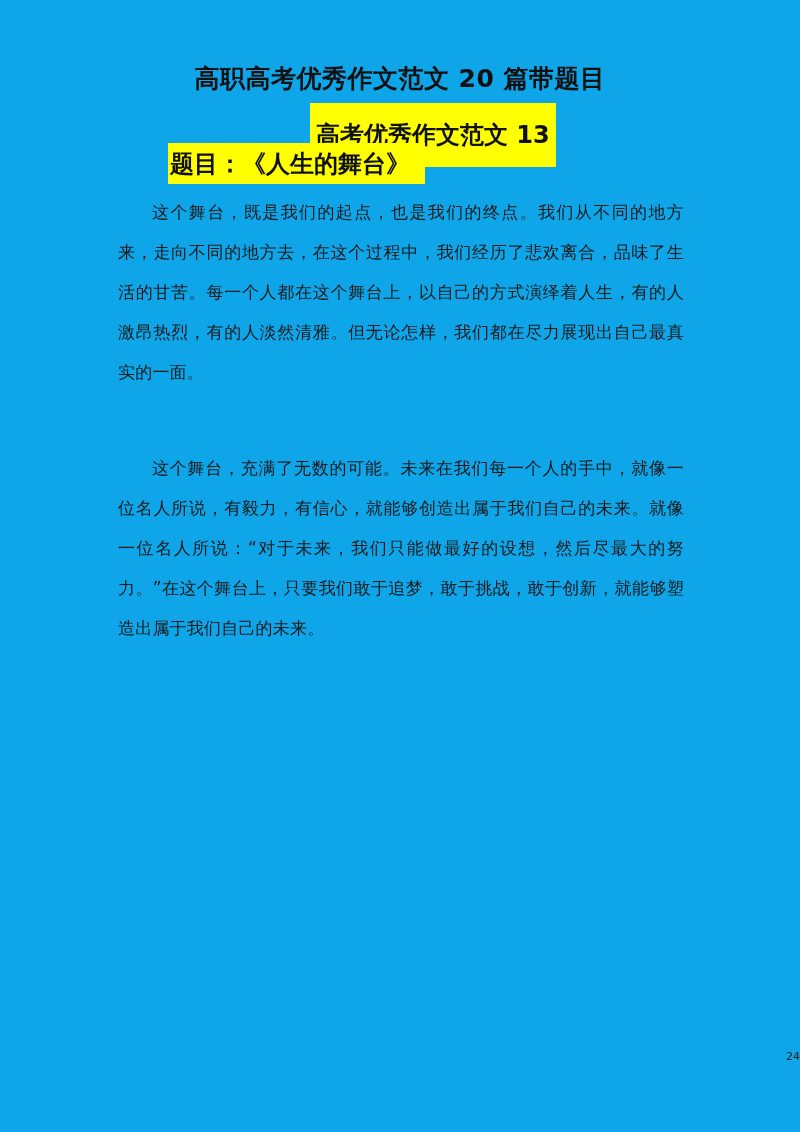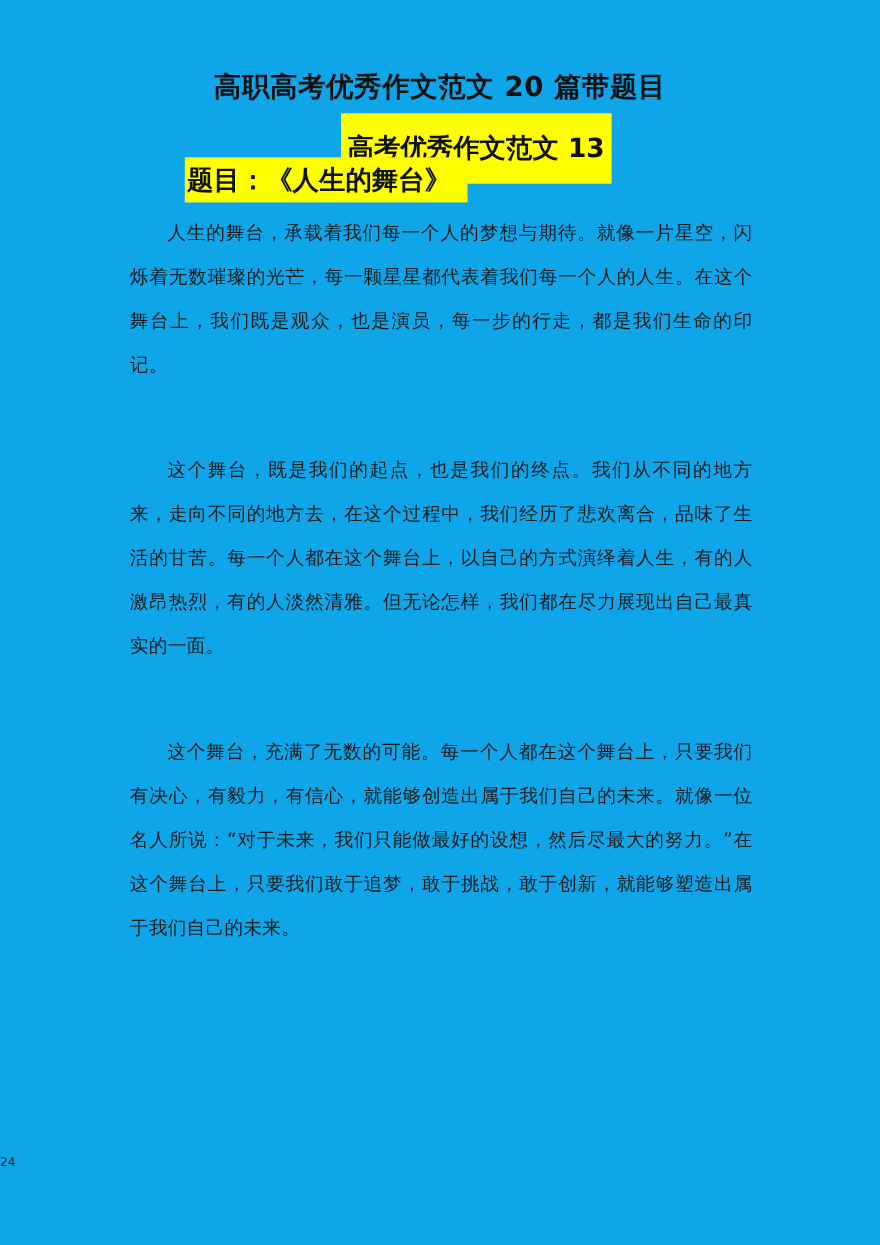--- a/index.html
+++ b/index.html
@@ -78,40 +78,39 @@
       text-indent: 34px;
       text-align: justify;
       color: #1a1a1a;
       letter-spacing: 0.2px;
     }
     .page-number {
       position: absolute;
       top: 1050px;
       left: 0;
       width: 800px;
-      text-align: left;
+      text-align: right;
       font-size: 11px;
       color: #222;
     }
   </style>
 </head>
 <body>
 
 <div class="page">
   <div class="doc-title">高职高考优秀作文范文 20 篇带题目</div>
 
   <div class="sub-title-wrap">
     <span class="sub-title">高考优秀作文范文 13</span>
   </div>
 
   <div class="essay-title-wrap">
     <span class="essay-title">题目：《人生的舞台》</span>
   </div>
 
   <div class="body">
-    <p class="para">人生的舞台，承载着我们每一个人的梦想与期待。就像一片星空，闪烁着无数璀璨的光芒，每一颗星星都代表着我们每一个人的人生。在这个舞台上，我们既是观众，也是演员，每一步的行走，都是我们生命的印记。</p>
     <p class="para">这个舞台，既是我们的起点，也是我们的终点。我们从不同的地方来，走向不同的地方去，在这个过程中，我们经历了悲欢离合，品味了生活的甘苦。每一个人都在这个舞台上，以自己的方式演绎着人生，有的人激昂热烈，有的人淡然清雅。但无论怎样，我们都在尽力展现出自己最真实的一面。</p>
-    <p class="para">这个舞台，充满了无数的可能。每一个人都在这个舞台上，只要我们有决心，有毅力，有信心，就能够创造出属于我们自己的未来。就像一位名人所说：“对于未来，我们只能做最好的设想，然后尽最大的努力。”在这个舞台上，只要我们敢于追梦，敢于挑战，敢于创新，就能够塑造出属于我们自己的未来。</p>
+    <p class="para">这个舞台，充满了无数的可能。未来在我们每一个人的手中，就像一位名人所说，有毅力，有信心，就能够创造出属于我们自己的未来。就像一位名人所说：“对于未来，我们只能做最好的设想，然后尽最大的努力。”在这个舞台上，只要我们敢于追梦，敢于挑战，敢于创新，就能够塑造出属于我们自己的未来。</p>
 
   </div>
 
   <div class="page-number">24</div>
 </div>
 
 </body></html>

